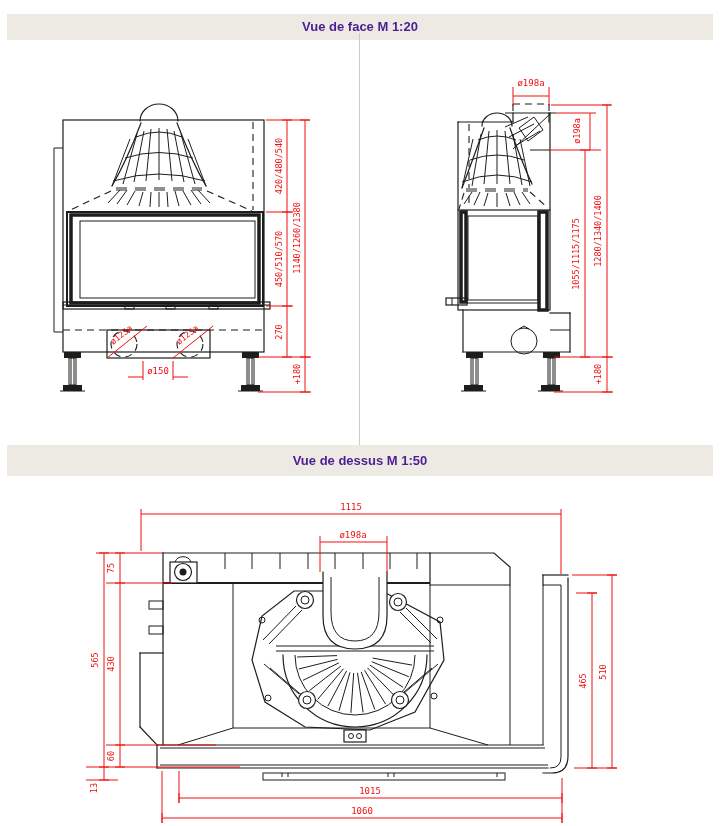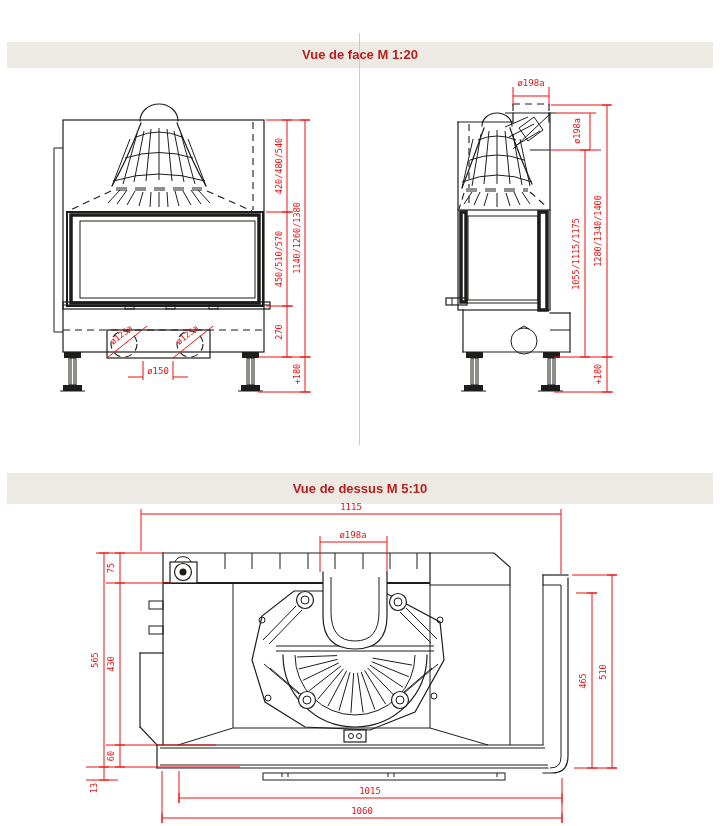--- a/index.html
+++ b/index.html
@@ -1,19 +1,19 @@
 <!DOCTYPE html>
 <html><head>
 <meta charset="utf-8">
 <style>
   html,body{margin:0;padding:0;background:#fff;}
   .canvas{position:relative;width:720px;height:826px;background:#ffffff;overflow:hidden;
           font-family:"Liberation Sans",sans-serif;}
-  .hdr{position:absolute;left:7px;width:706px;background:#edeae3;color:#b91c1c;
-       font-weight:bold;font-size:13px;text-align:center;margin-top:28px;}
+  .hdr{position:absolute;left:7px;width:706px;background:#edeae3;color:#4c1d95;
+       font-weight:bold;font-size:13px;text-align:center;}
   .hdr-top{top:14px;height:26px;line-height:26px;display:flex;}
   .hdr-top span{flex:1 1 50%;}
   .hdr-bottom{top:445px;height:31px;line-height:31px;}
   .divider{position:absolute;left:359px;top:33px;width:1px;height:412px;background:#c9c9c9;}
   svg{position:absolute;left:0;top:0;}
   .k{stroke:#1d1d1b;stroke-width:1.2;fill:none;stroke-linecap:square;}
   .k1{stroke:#1d1d1b;stroke-width:1;fill:none;}
   .k2{stroke:#1d1d1b;stroke-width:2;fill:none;}
   .k3{stroke:#1d1d1b;stroke-width:3.5;fill:none;}
   .kf{fill:#1d1d1b;stroke:none;}
@@ -26,21 +26,21 @@
 </style>
 </head>
 <body>
 
 <div class="canvas">
 
   <div class="hdr hdr-top">
     <span>Vue de face M 1:20</span>
   </div>
   <div class="divider"></div>
-  <div class="hdr hdr-bottom">Vue de dessus M 5:10</div>
+  <div class="hdr hdr-bottom">Vue de dessus M 1:50</div>
 
   <svg width="720" height="826" viewBox="0 0 720 826">
 
     <g>
 
       <line class="k1" x1="54" y1="148" x2="63" y2="148"></line>
       <line class="k1" x1="54" y1="148" x2="54" y2="332"></line>
       <line class="k1" x1="54" y1="332" x2="63" y2="332"></line>
 
       <rect class="k" x="63" y="120" width="201" height="232"></rect>

